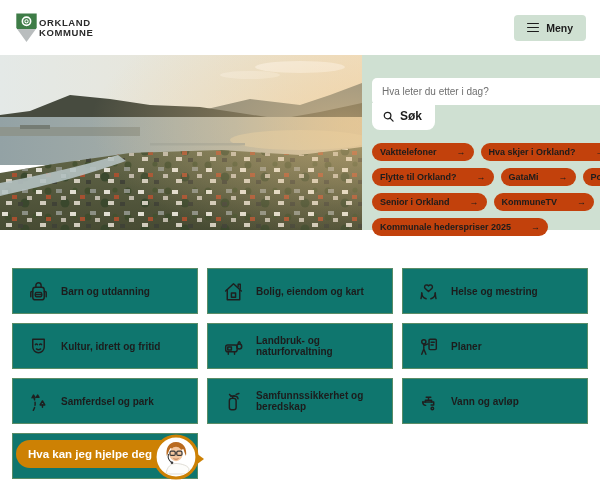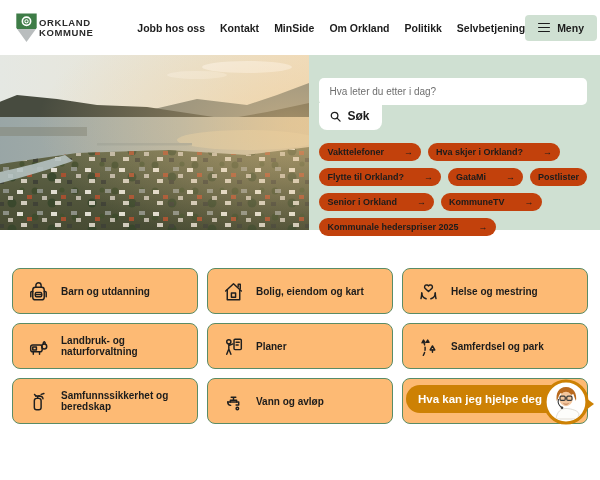--- a/index.html
+++ b/index.html
@@ -10,38 +10,38 @@
   .logo-text{line-height:1.05;font-size:9.5px;font-weight:bold;letter-spacing:.6px;color:#2b2b2b;}
   .nav{display:flex;gap:15px;margin-left:44px;}
   .nav a{font-size:10.5px;font-weight:600;color:#1c1c1c;text-decoration:none;white-space:nowrap;}
   .hdr-buttons{margin-left:auto;display:flex;gap:9px;}
   .hdr-btn{display:flex;align-items:center;gap:7px;background:#cfe0d2;border:none;border-radius:4px;
     padding:7px 13px;font-size:10.5px;font-weight:600;color:#1c1c1c;cursor:pointer;
     font-family:inherit;}
   .burger{display:inline-flex;flex-direction:column;gap:2.5px;}
   .burger span{width:12px;height:1.6px;background:#1c1c1c;border-radius:1px;}
   
-  .hero{display:flex;height:175px;justify-content:flex-end;}
+  .hero{display:flex;height:175px;}
   .hero-photo{flex:0 0 362px;height:175px;}
   .hero-panel{flex:1;background:#cfe0d2;box-sizing:border-box;padding:23px 13px 0 10px;}
   .search-box input{width:100%;box-sizing:border-box;height:27px;border:none;border-radius:5px;
     padding:0 10px;font-size:10px;color:#333;outline:none;font-family:inherit;}
   .search-box input::placeholder{color:#6f6f6f;}
   .soek-btn{display:inline-flex;align-items:center;gap:6px;background:#fff;border:none;
     border-radius:0 0 8px 8px;padding:6px 13px 7px 11px;font-size:12px;font-weight:600;
     color:#1c1c1c;cursor:pointer;margin-top:-2px;font-family:inherit;}
   .pill-rows{margin-top:13px;display:flex;flex-direction:column;gap:7px;}
   .pill-row{display:flex;gap:7px;}
   .pill{display:inline-flex;align-items:center;gap:20px;background:#c2410c;border:none;border-radius:12px;
     padding:4px 8px;font-size:9px;font-weight:600;color:#1c1c1c;cursor:pointer;white-space:nowrap;
     font-family:inherit;}
   .pill .arr{font-weight:bold;font-size:9px;}
   
   .cards{margin:38px 12px 0 12px;display:grid;grid-template-columns:repeat(3,1fr);gap:9px;}
-  .card{background:#fdba74;border:1px solid #5a8c66;border-radius:8px;height:46px;box-sizing:border-box;
+  .card{background:#0f766e;border:1px solid #5a8c66;border-radius:0;height:46px;box-sizing:border-box;
     display:flex;align-items:center;padding:0 8px 0 12px;gap:10px;cursor:pointer;}
   .card-label{font-size:10px;font-weight:600;color:#1c1c1c;}
   .card-icon{flex:0 0 26px;display:flex;align-items:center;justify-content:center;}
   .chat-cell{position:relative;}
   .chat-bubble{position:absolute;left:3px;top:6px;background:#cd8104;color:#fff;border-radius:15px;
     padding:8px 12px;font-size:11.5px;font-weight:bold;white-space:nowrap;cursor:pointer;border:none;
     font-family:inherit;}
   .chat-bubble::after{content:"";position:absolute;right:-6px;top:13px;width:0;height:0;
     border-top:6px solid transparent;border-bottom:6px solid transparent;border-left:8px solid #cd8104;}
   .chat-avatar{position:absolute;right:-2px;top:0px;width:46px;height:46px;cursor:pointer;}
@@ -63,28 +63,20 @@
         <rect x="0" y="16.5" width="24" height="14" fill="#b9bdbe"></rect>
         <circle cx="12" cy="9" r="4" fill="none" stroke="#fff" stroke-width="1.6"></circle>
         <circle cx="12" cy="9" r="1.6" fill="none" stroke="#fff" stroke-width="1"></circle>
       </g>
     </svg>
     <div class="logo-text">
       <div>ORKLAND</div>
       <div>KOMMUNE</div>
     </div>
   </div>
-  <nav class="nav">
-    <a href="#">Jobb hos oss</a>
-    <a href="#">Kontakt</a>
-    <a href="#">MinSide</a>
-    <a href="#">Om Orkland</a>
-    <a href="#">Politikk</a>
-    <a href="#">Selvbetjening</a>
-  </nav>
   <div class="hdr-buttons">
     <button class="hdr-btn">
       <span class="burger">
           <span></span>
           <span></span>
           <span></span>
         </span>
       <span>Meny</span>
     </button>
 
@@ -237,20 +229,30 @@
       <svg width="25" height="25" viewBox="0 0 24 24" class="icon-svg">
         <path d="M12 12 8.6 8.8a2 2 0 1 1 3.4-2.1 2 2 0 1 1 3.4 2.1Z"></path>
         <path d="M5.5 13.5c0 3.2 2 4.8 4.2 5.5M18.5 13.5c0 3.2-2 4.8-4.2 5.5"></path>
         <path d="M4.8 18.8c.5-2 .7-3.6.7-5.3M19.2 18.8c-.5-2-.7-3.6-.7-5.3"></path>
       </svg>
     </span>
     <span class="card-label">Helse og mestring</span>
   </div>
 
 
+  <div class="card">
+    <span class="card-icon">
+      <svg width="25" height="25" viewBox="0 0 24 24" class="icon-svg">
+        <path d="M6.5 5h11v7.5a5.5 5.5 0 0 1-11 0Z"></path>
+        <path d="M9 10.2c.5-.9 1.5-.9 2 0M13 10.2c.5-.9 1.5-.9 2 0"></path>
+        <path d="M10 14.3c1.2.9 2.8.9 4 0"></path>
+      </svg>
+    </span>
+    <span class="card-label">Kultur, idrett og fritid</span>
+  </div>
 
   <div class="card">
     <span class="card-icon">
       <svg width="25" height="25" viewBox="0 0 24 24" class="icon-svg">
         <rect x="4.5" y="10.5" width="11" height="6.5" rx="2"></rect>
         <circle cx="17.5" cy="12" r="2.4"></circle>
         <path d="M16.6 9.6c-.2-1 .2-1.8.9-2.2M18.4 9.6c.2-1-.2-1.8-.9-2.2"></path>
         <path d="M7 17v2.5M13 17v2.5"></path>
         <rect x="6.5" y="12.5" width="3.5" height="2.8"></rect>
       </svg>

